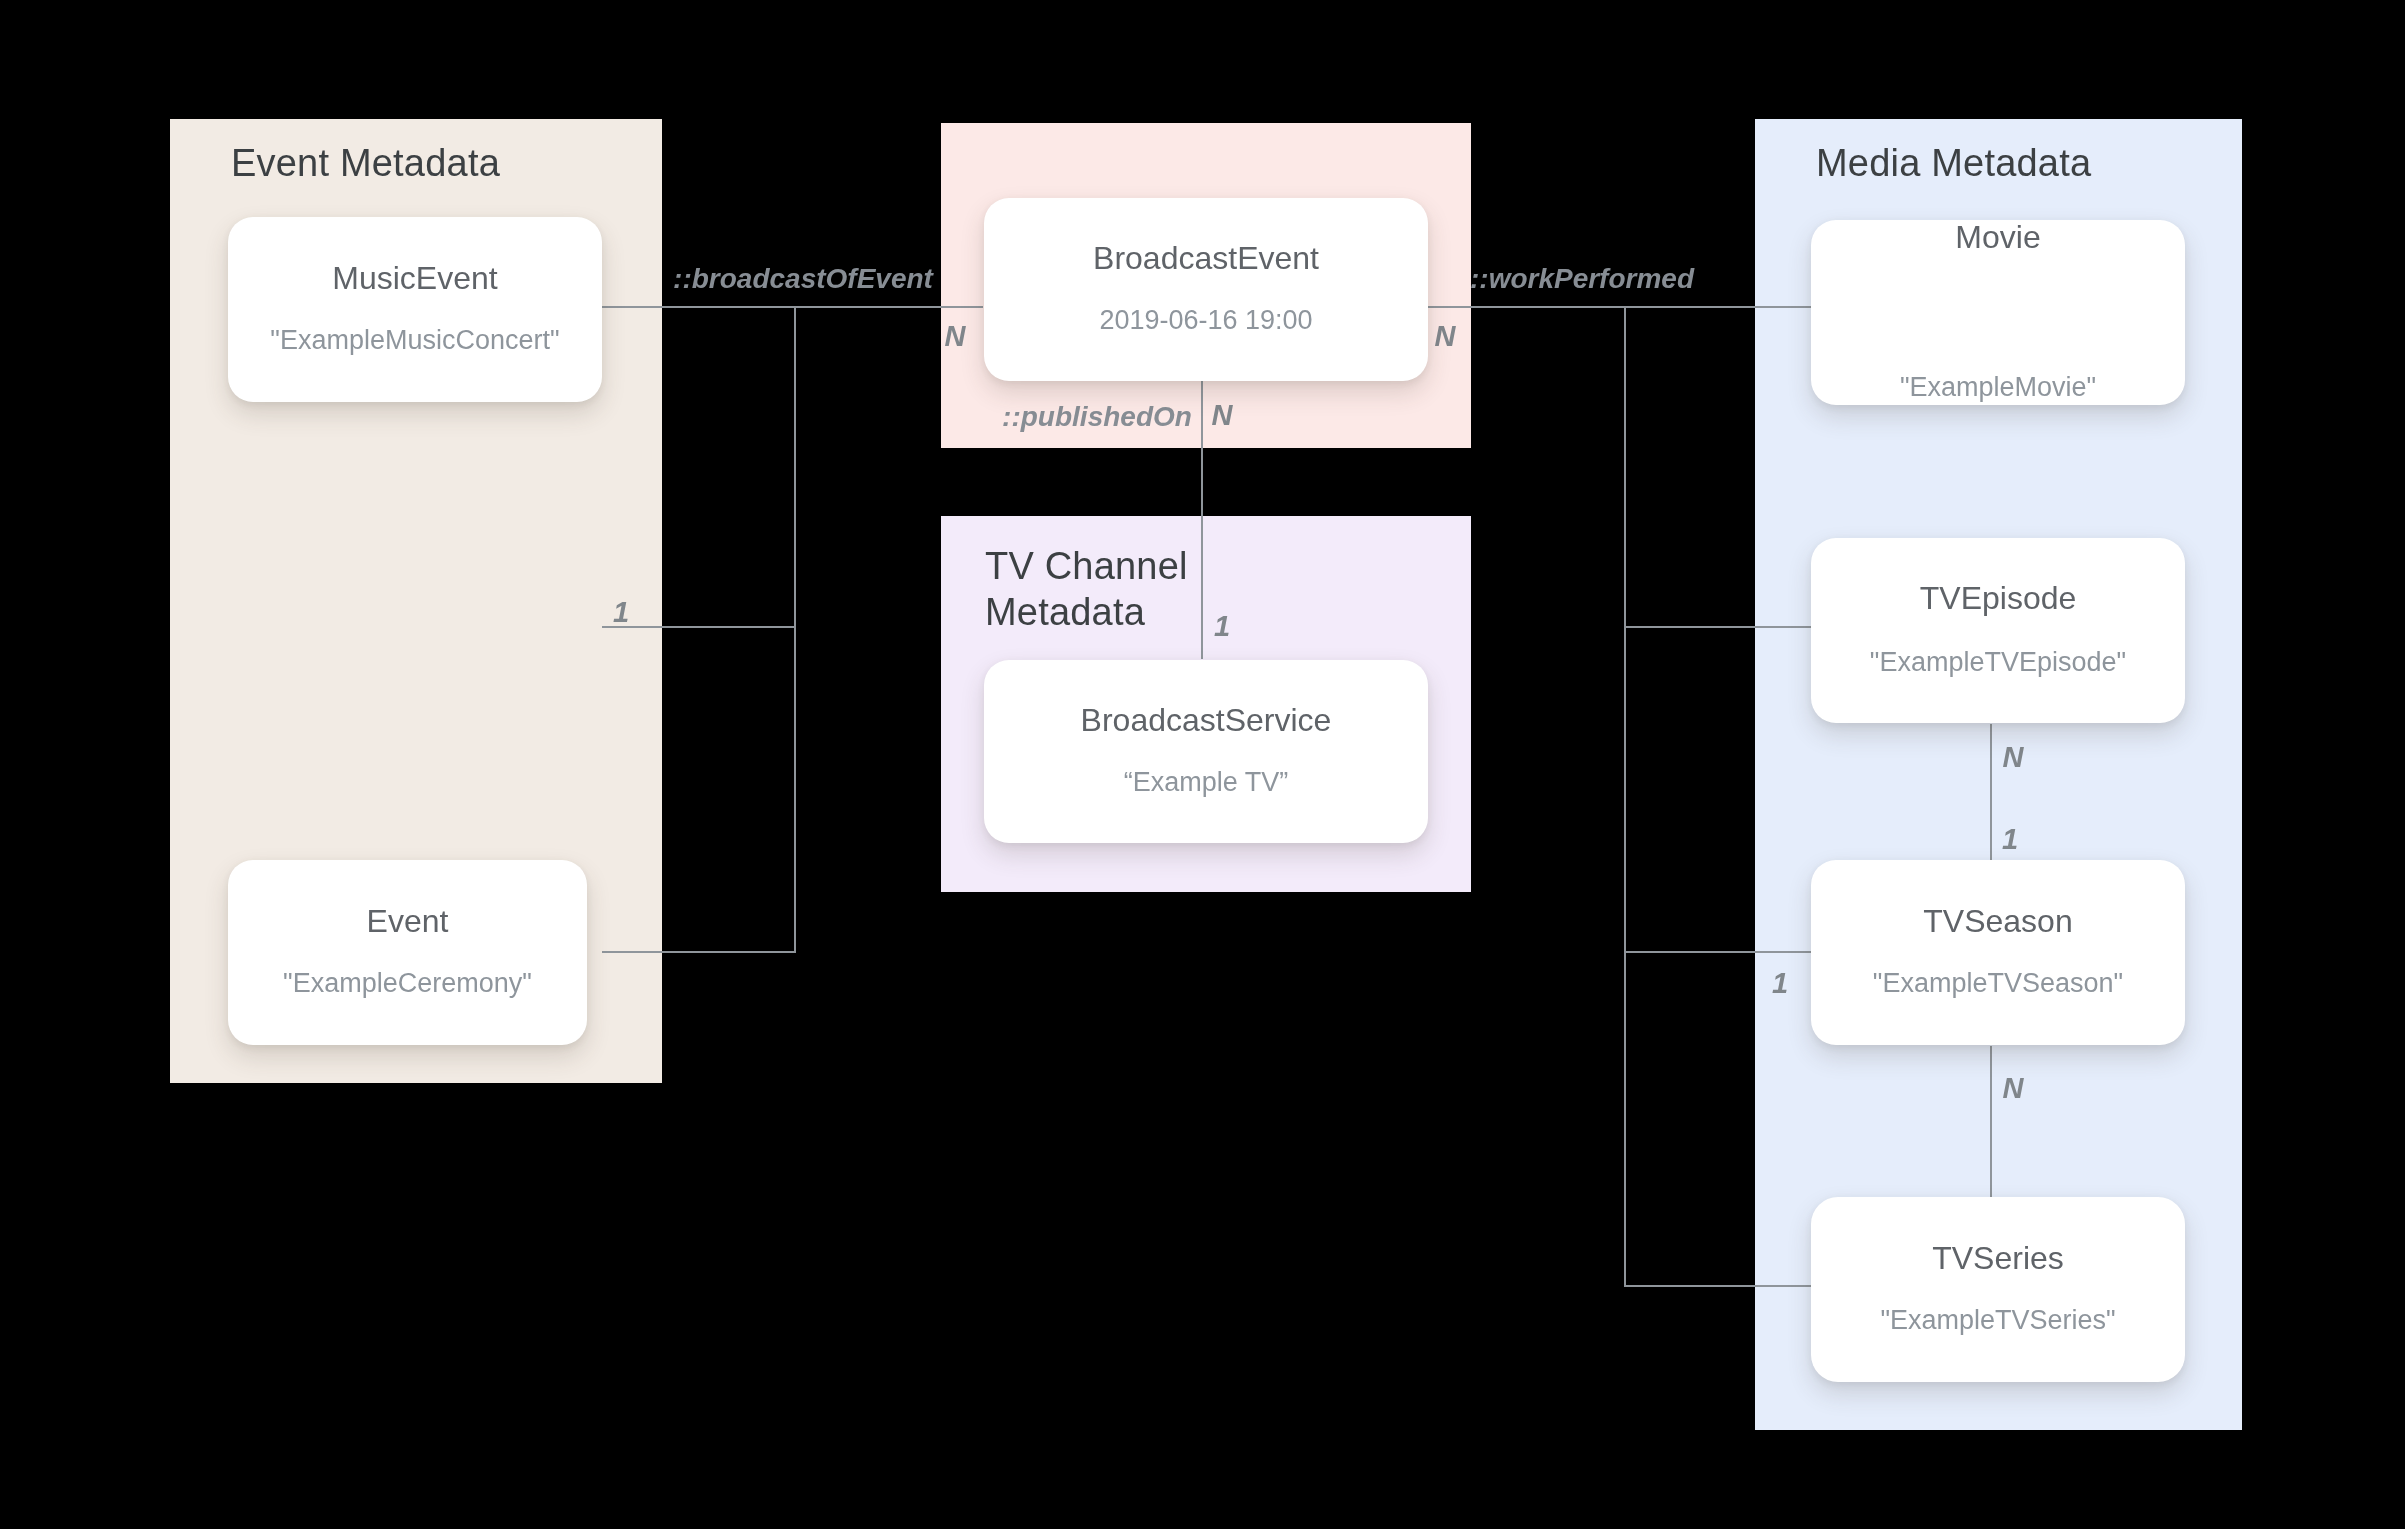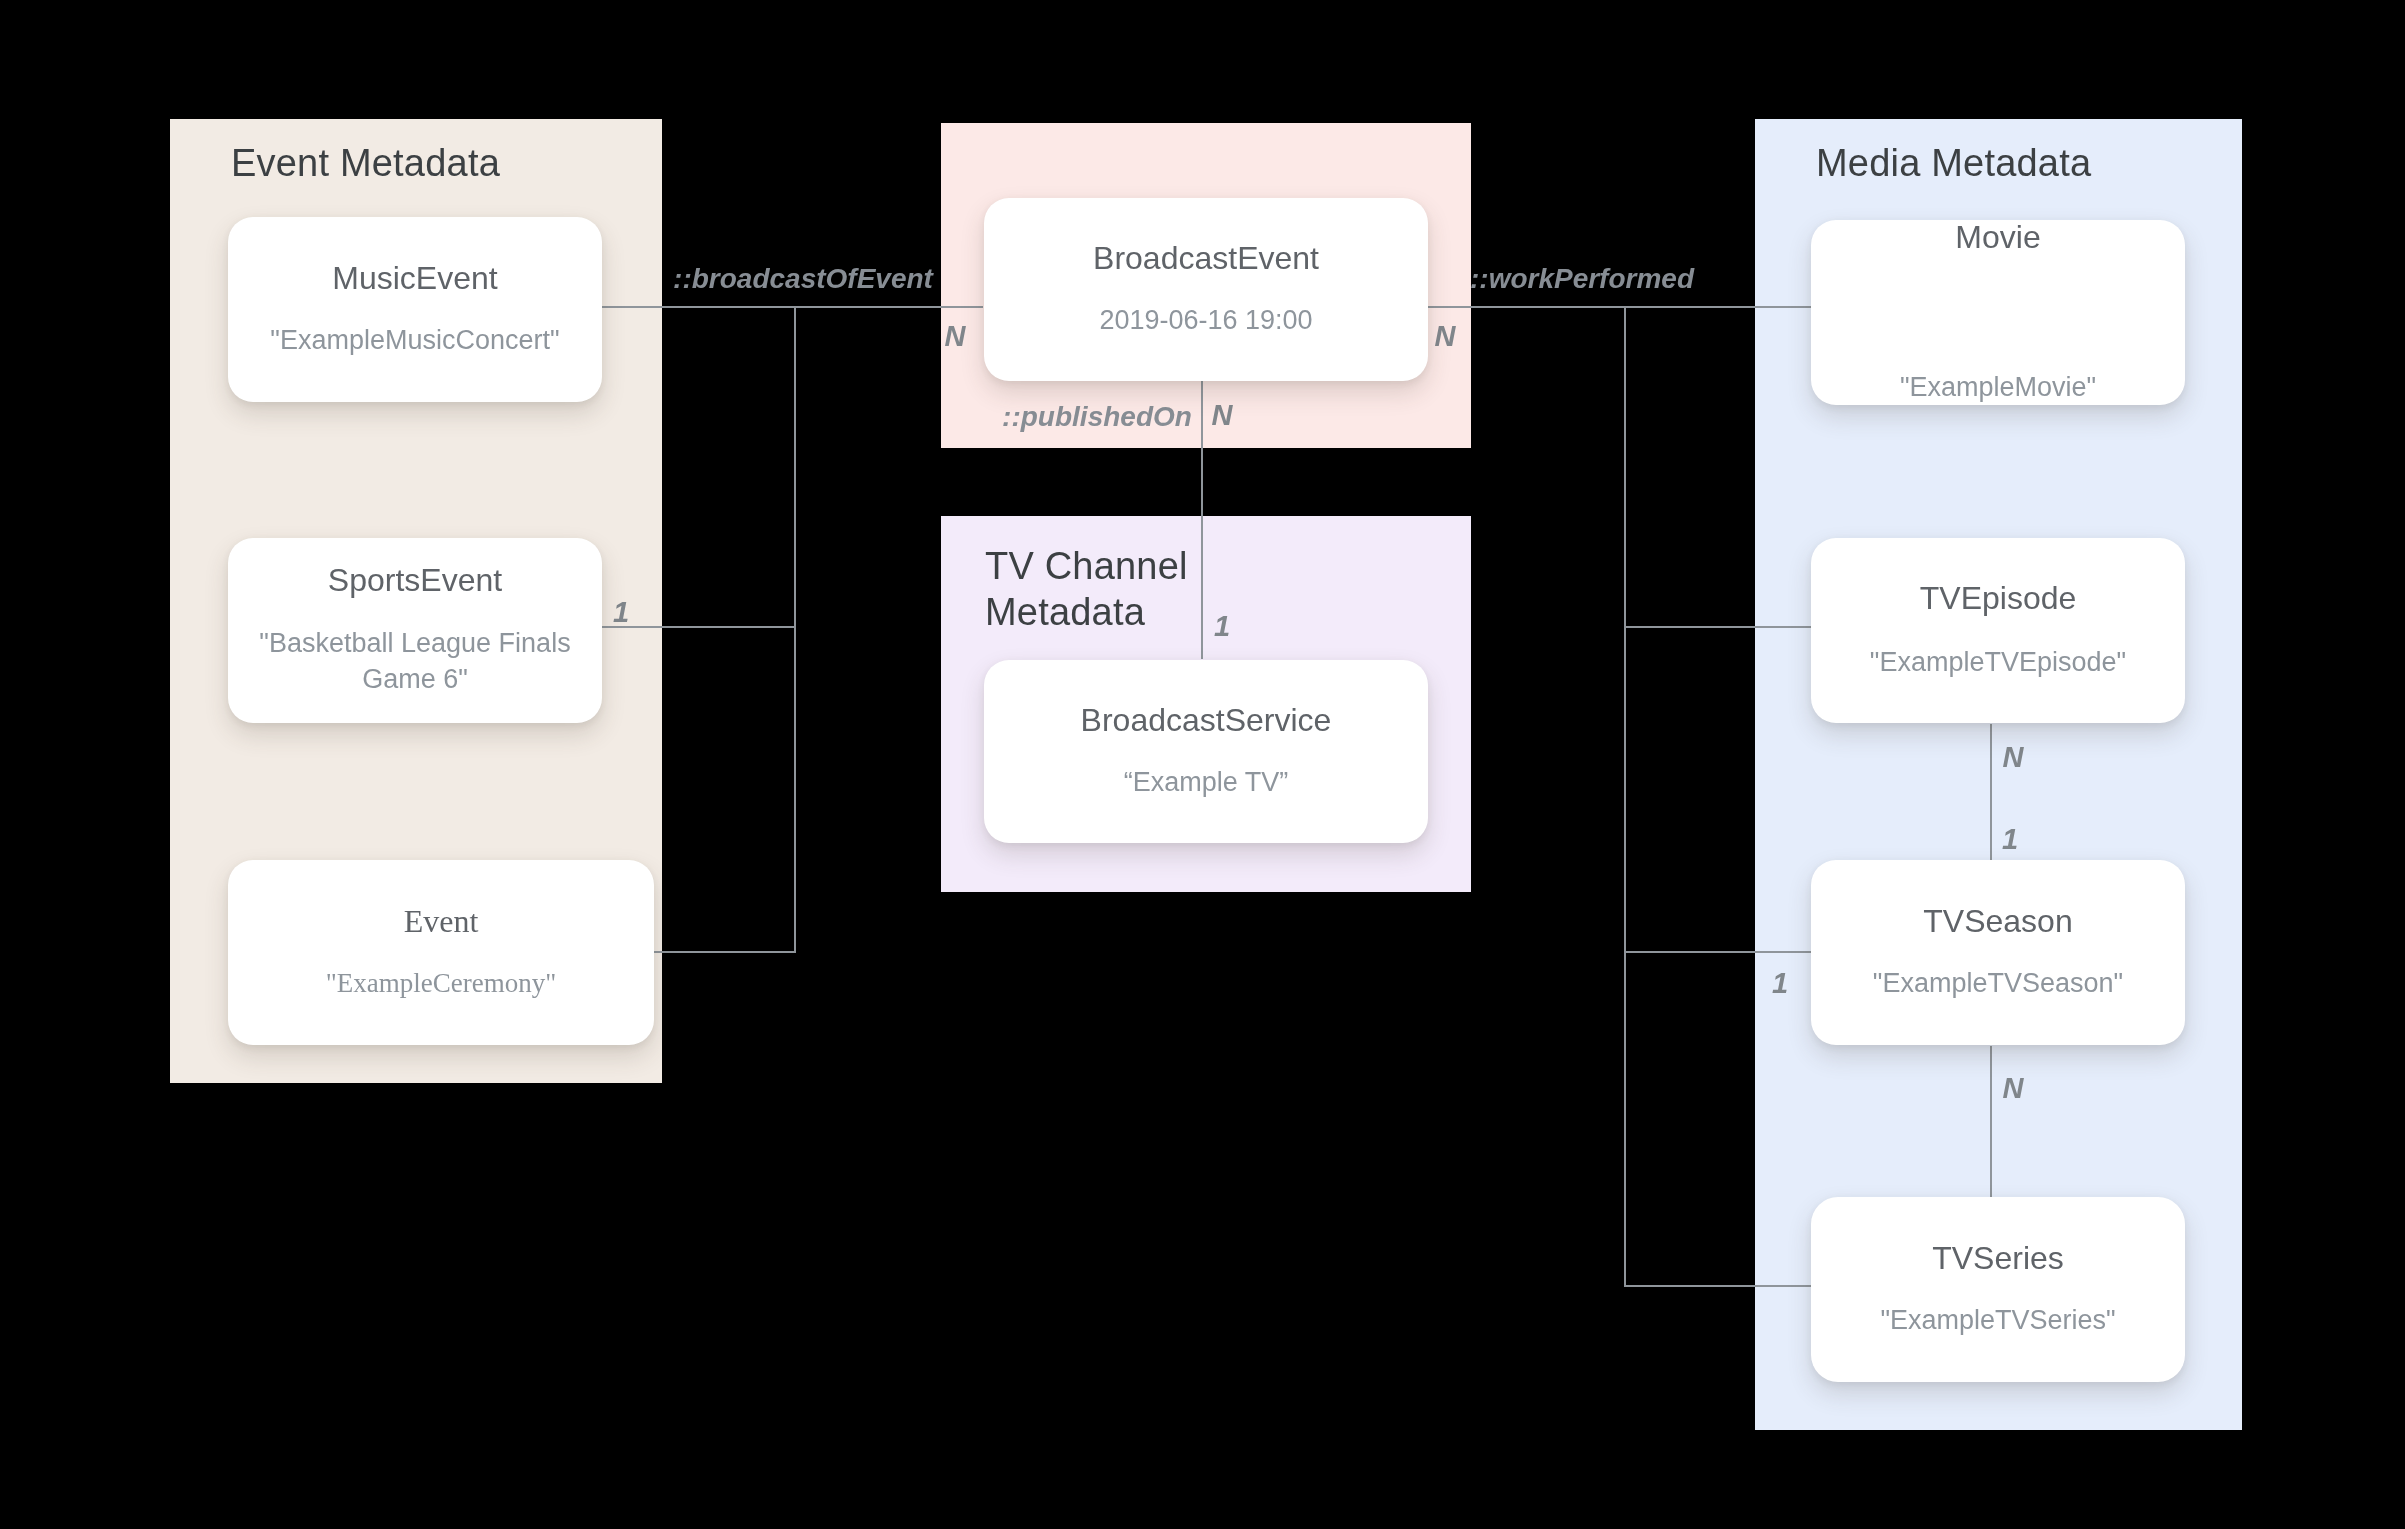--- a/index.html
+++ b/index.html
@@ -32,21 +32,21 @@
     position:absolute;transform:translate(-50%,-50%);white-space:nowrap;
     font-size:28px;font-style:italic;font-weight:700;color:var(--rel-label-color,#878D94);
   }
   .card-label{
     position:absolute;transform:translate(-50%,-50%);white-space:nowrap;
     font-size:29px;font-style:italic;font-weight:600;color:var(--card-label-color,#80868B);
   }
   
   #node-musicevent{left:228px;top:217px;width:374px;height:185px;}
   #node-sportsevent{left:228px;top:538px;width:374px;height:185px;}
-  #node-event{left:228px;top:860px;width:426px;height:185px;font-family:Liberation Serif, serif;}
+  #node-event{left:228px;top:860px;width:359px;height:185px;}
   #node-broadcastevent{left:984px;top:198px;width:444px;height:183px;}
   #node-broadcastservice{left:984px;top:660px;width:444px;height:183px;}
   #node-movie{left:1811px;top:220px;width:374px;height:185px;justify-content:space-between;}
   #node-tvepisode{left:1811px;top:538px;width:374px;height:185px;gap:28px;}
   #node-tvseason{left:1811px;top:860px;width:374px;height:185px;}
   #node-tvseries{left:1811px;top:1197px;width:374px;height:185px;border-radius:27px;}
 </style>
 </head>
 <body>
 
@@ -90,24 +90,20 @@
   <div class="card-label" style="left:1780px;top:983px;">1</div>
   <div class="card-label" style="left:2013px;top:757px;">N</div>
   <div class="card-label" style="left:2010px;top:839px;">1</div>
   <div class="card-label" style="left:2013px;top:1088px;">N</div>
   <div class="card-label" style="left:2011px;top:1210px;">1</div>
 
   <div class="node" id="node-musicevent">
     <div class="node-title">MusicEvent</div>
     <div class="node-value">"ExampleMusicConcert"</div>
   </div>
-  <div class="node" id="node-sportsevent">
-    <div class="node-title">SportsEvent</div>
-    <div class="node-value">"Basketball League Finals Game 6"</div>
-  </div>
   <div class="node" id="node-event">
     <div class="node-title">Event</div>
     <div class="node-value">"ExampleCeremony"</div>
   </div>
   <div class="node" id="node-broadcastevent">
     <div class="node-title">BroadcastEvent</div>
     <div class="node-value">2019-06-16 19:00</div>
   </div>
   <div class="node" id="node-broadcastservice">
     <div class="node-title">BroadcastService</div>

